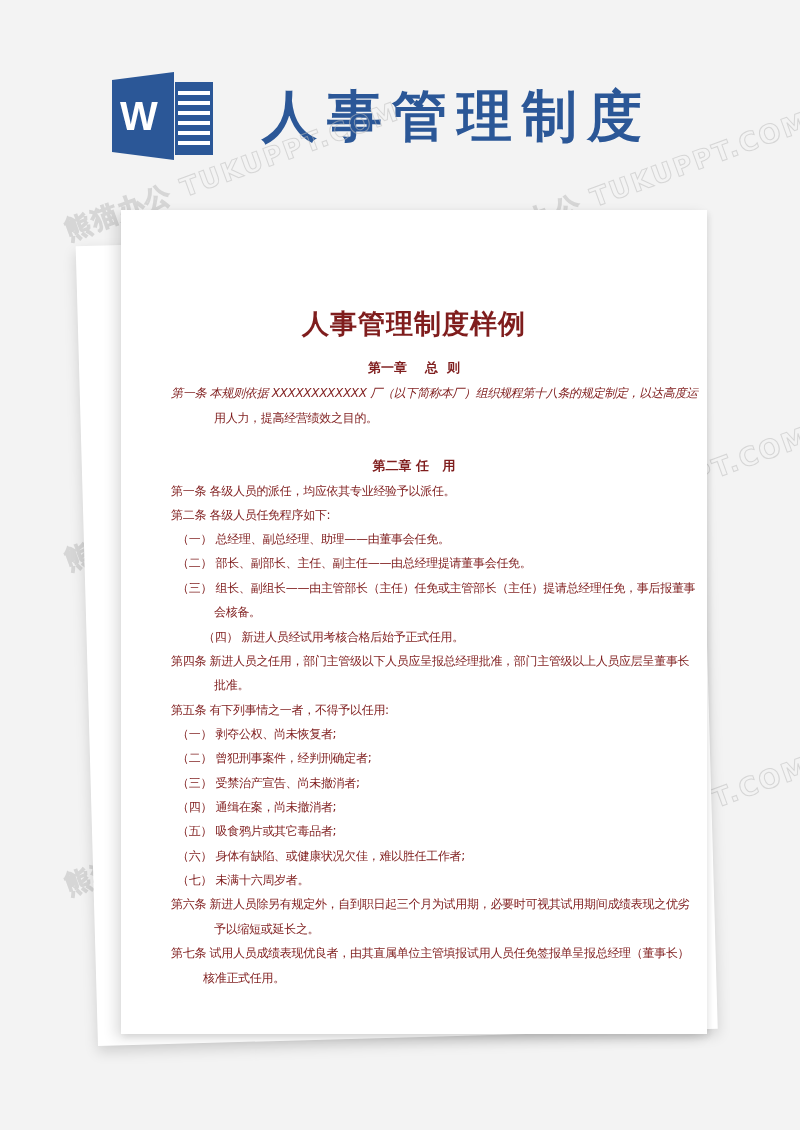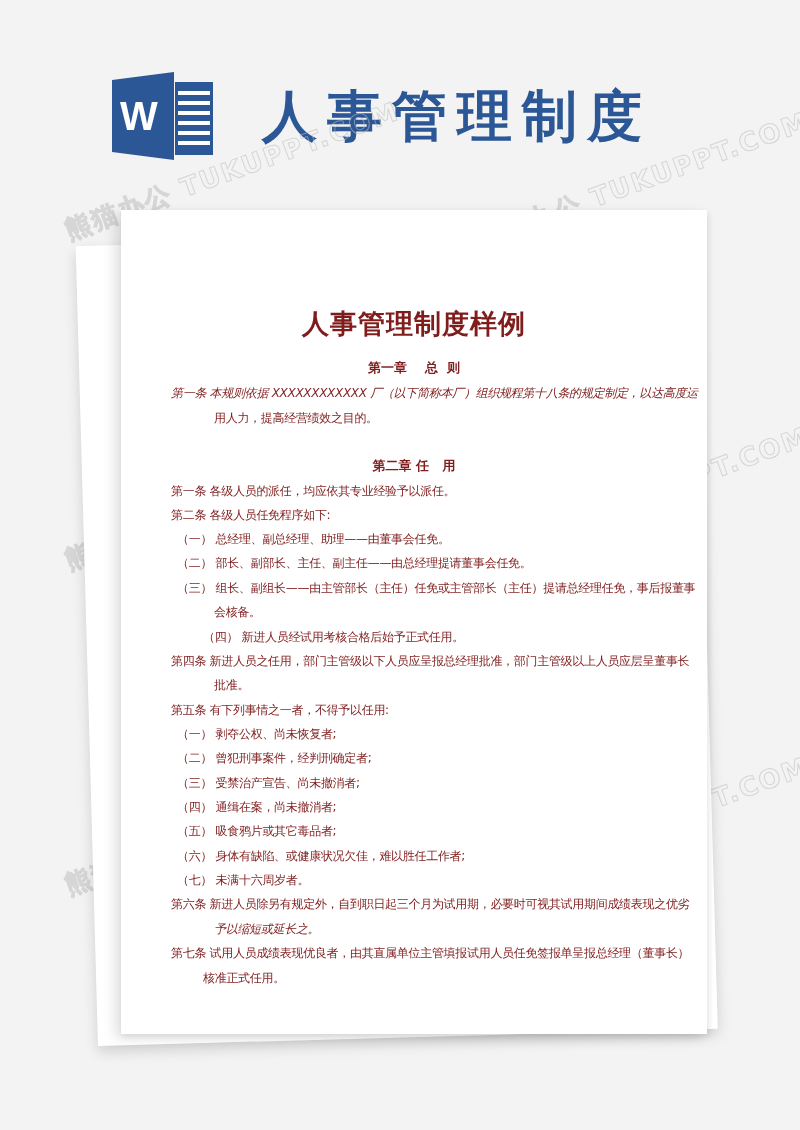--- a/index.html
+++ b/index.html
@@ -89,17 +89,17 @@
     <div class="line" style="left:93px;top:455px;">批准。</div>
     <div class="line" style="left:50px;top:480px;">第五条 有下列事情之一者，不得予以任用:</div>
     <div class="line" style="left:56px;top:504px;">（一）  剥夺公权、尚未恢复者;</div>
     <div class="line" style="left:56px;top:528px;">（二）  曾犯刑事案件，经判刑确定者;</div>
     <div class="line" style="left:56px;top:553px;">（三）  受禁治产宣告、尚未撤消者;</div>
     <div class="line" style="left:56px;top:577px;">（四）  通缉在案，尚未撤消者;</div>
     <div class="line" style="left:56px;top:601px;">（五）  吸食鸦片或其它毒品者;</div>
     <div class="line" style="left:56px;top:626px;">（六）  身体有缺陷、或健康状况欠佳，难以胜任工作者;</div>
     <div class="line" style="left:56px;top:650px;">（七）  未满十六周岁者。</div>
     <div class="line" style="left:50px;top:674px;">第六条 新进人员除另有规定外，自到职日起三个月为试用期，必要时可视其试用期间成绩表现之优劣</div>
-    <div class="line" style="left:93px;top:699px;font-style:italic;">予以缩短或延长之。</div>
+    <div class="line" style="left:93px;top:699px;">予以缩短或延长之。</div>
     <div class="line" style="left:50px;top:723px;">第七条 试用人员成绩表现优良者，由其直属单位主管填报试用人员任免签报单呈报总经理（董事长）</div>
     <div class="line" style="left:82px;top:748px;">核准正式任用。</div>
   </div>
 </div>
 
 </body></html>

